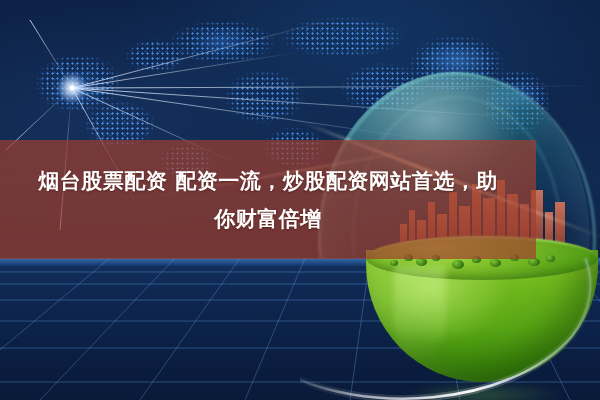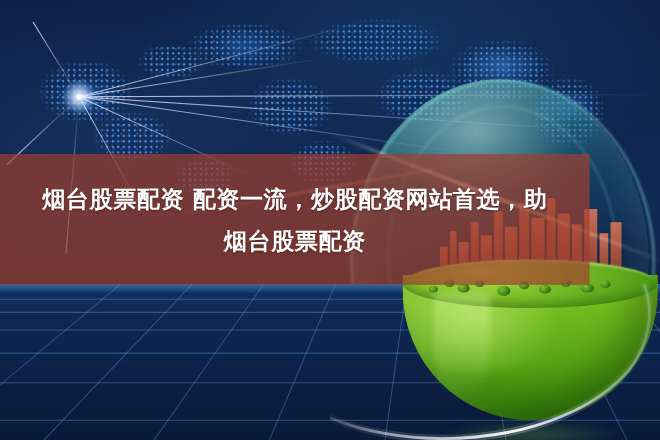--- a/index.html
+++ b/index.html
@@ -373,17 +373,17 @@
     <path d="M -20 130 C 60 176, 210 168, 272 96 C 292 70, 294 42, 286 20" fill="none" stroke="url(#swg)" stroke-width="2.6" stroke-linecap="round"></path>
     <path d="M -20 130 C 60 176, 210 168, 272 96 C 292 70, 294 42, 286 20" fill="none" stroke="url(#swg)" stroke-width="7" stroke-linecap="round" opacity=".22"></path>
   </svg>
 
   <div class="streak"></div>
   <div class="streak2"></div>
 
   <div class="band">
     <div class="band-text">
       <div>烟台股票配资 配资一流，炒股配资网站首选，助</div>
-      <div>烟台股票配资</div>
+      <div>你财富倍增</div>
     </div>
   </div>
 
 </div>
 
 </body></html>

